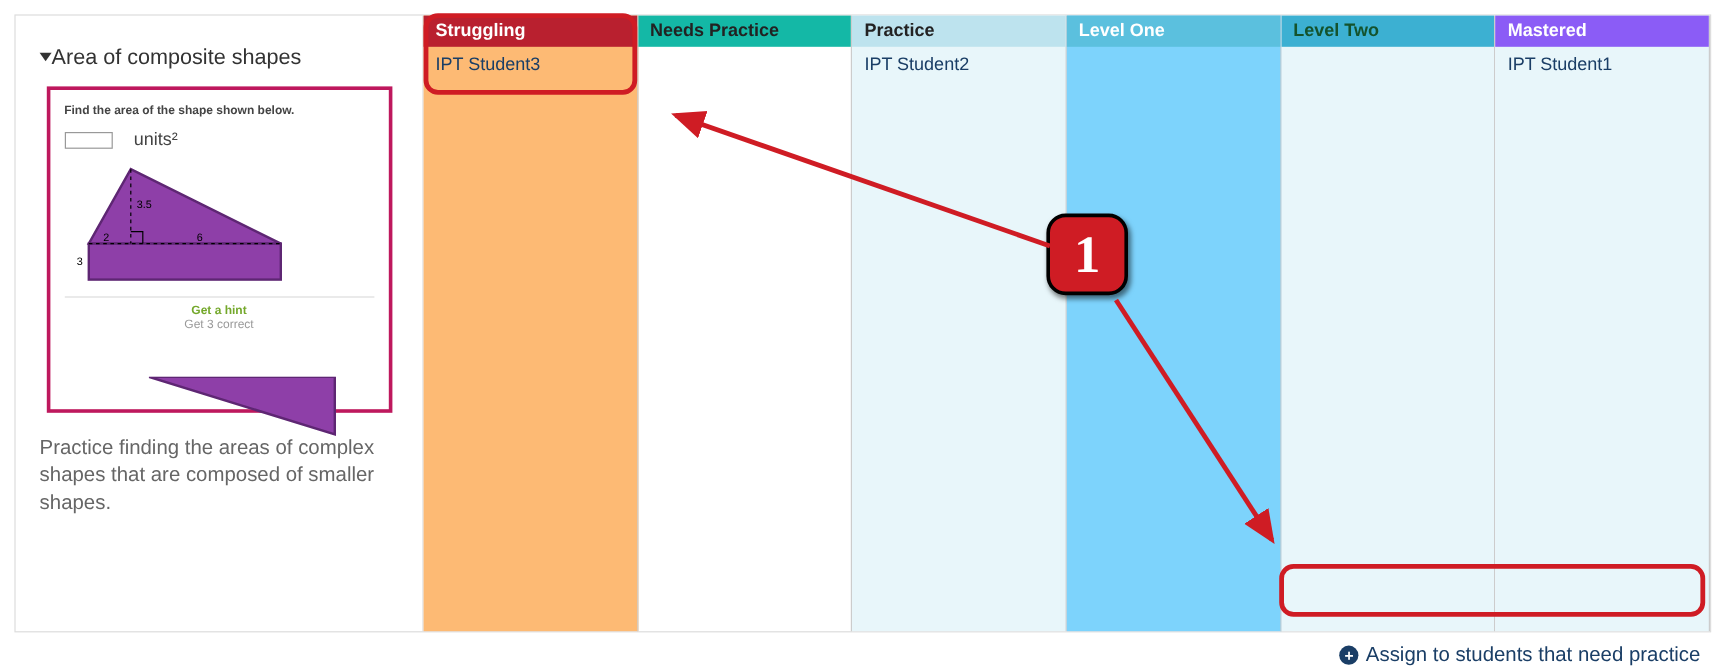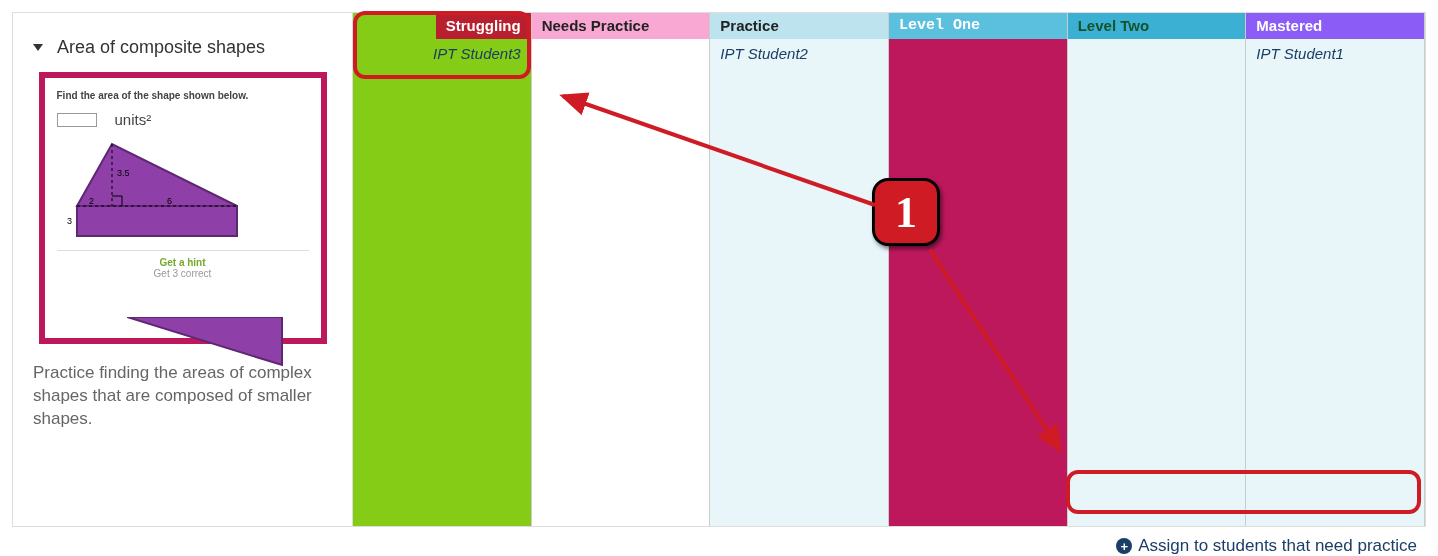--- a/index.html
+++ b/index.html
@@ -19,35 +19,35 @@
   }
   
   .sidebar {
     width: 340px;
     padding: 24px 20px 20px 20px;
     border-right: 1px solid #ddd;
   }
   .skill-header {
     display: flex;
     align-items: center;
-    gap: 14px;
+    gap: 0;
     margin-bottom: 14px;
   }
   .caret {
     width: 0; height: 0;
     border-left: 5px solid transparent;
     border-right: 5px solid transparent;
     border-top: 7px solid #333;
   }
   .skill-title {
     font-size: 18px;
     color: #333;
   }
   .preview-card {
-    border: 6px solid #be185d;
+    border: 3px solid #be185d;
     padding: 12px;
     margin: 0 auto 18px auto;
     width: 288px;
     height: 272px;
     display: flex;
     flex-direction: column;
     justify-content: space-between;
     position: relative;
     gap: 38px;
   }
@@ -105,28 +105,27 @@
     white-space: nowrap;
     overflow: hidden;
   }
   .col-body {
     flex: 1;
     padding: 6px 10px;
   }
   .student {
     color: #1a3e66;
     font-size: 15px;
-    font-style: italic;
-  }
-  .col.struggling { background: #84cc16; align-items: flex-end; }
+  }
+  .col.struggling { background: #fdba74; }
   .col.struggling .col-head { background: #b9202f; color: #fff; }
-  .col.needs .col-head { background: #f9a8d4; color: #222; }
+  .col.needs .col-head { background: #14b8a6; color: #222; }
   .col.practiced { background: #e8f6fa; }
   .col.practiced .col-head { background: #bde3ee; color: #222; }
-  .col.level1 { background: #be185d; font-family: Liberation Mono, monospace; }
+  .col.level1 { background: #7dd3fc; }
   .col.level1 .col-head { background: #5bc0de; color: #fff; }
   .col.level2 { background: #e8f6fa; }
   .col.level2 .col-head { background: #3cb0d2; color: #14532d; }
   .col.mastered { background: #e8f6fa; }
   .col.mastered .col-head { background: #8b5cf6; color: #fff; }
 
   
   .assign-row {
     position: absolute;
     right: 0;

